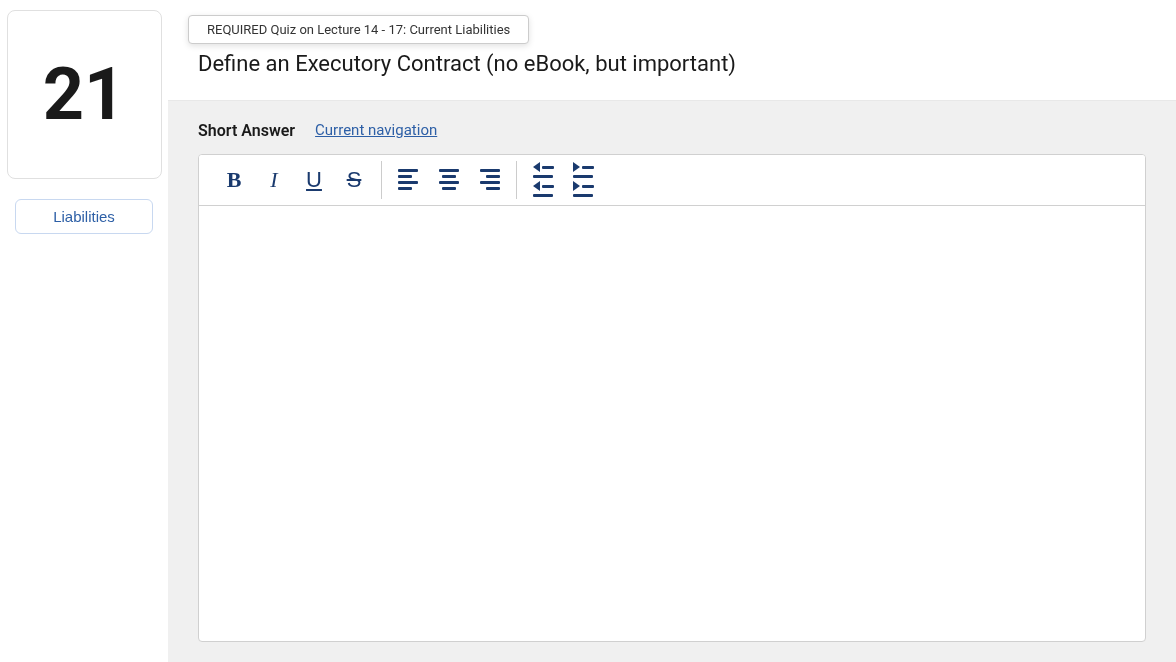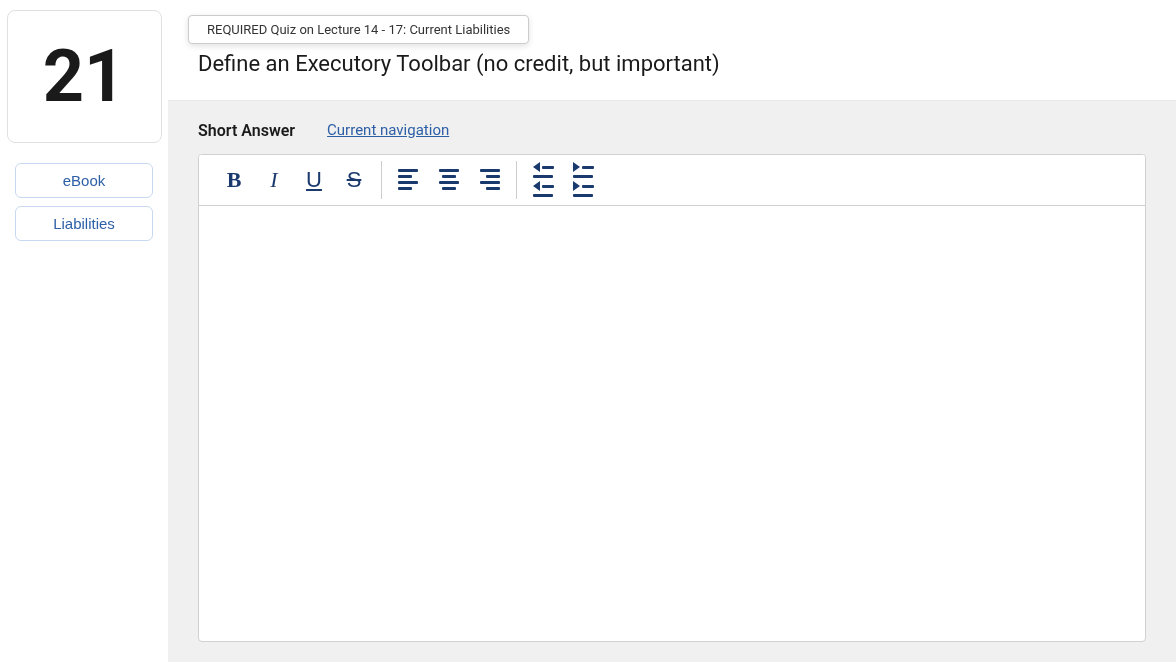--- a/index.html
+++ b/index.html
@@ -28,21 +28,21 @@
       width: 168px;
       flex-shrink: 0;
       background: #ffffff;
       display: flex;
       flex-direction: column;
       padding-top: 0;
     }
 
     .question-number-box {
       width: 155px;
-      height: 133px;
+      height: 169px;
       border: 1.5px solid #e0e0e0;
       border-radius: 8px;
       margin: 10px auto 16px auto;
       display: flex;
       align-items: center;
       justify-content: center;
       background: #ffffff;
     }
 
     .question-number {
@@ -116,21 +116,21 @@
       background: #f0f0f0;
       padding: 20px 30px;
       flex: 1;
       display: flex;
       flex-direction: column;
     }
 
     .answer-label-row {
       display: flex;
       align-items: center;
-      gap: 32px;
+      gap: 20px;
       margin-bottom: 14px;
     }
 
     .answer-label {
       font-size: 16px;
       font-weight: 600;
       color: #1a1a1a;
     }
 
     .toolbar-nav-link {
@@ -245,32 +245,31 @@
   </style>
 </head>
 <body>
 
 <div class="page-wrapper">
 
   <div class="sidebar">
     <div class="question-number-box">
       <span class="question-number">21</span>
     </div>
-    <button class="sidebar-btn">eBook</button>
     <button class="sidebar-btn">Liabilities</button>
   </div>
 
   <div class="main-content">
 
     <div class="top-banner">
       <div class="top-tooltip">REQUIRED Quiz on Lecture 14 - 17: Current Liabilities</div>
     </div>
 
     <div class="question-area">
-      <span class="question-text">Define an Executory Toolbar (no credit, but important)</span>
+      <span class="question-text">Define an Executory Contract (no eBook, but important)</span>
     </div>
 
     <div class="answer-section">
       <div class="answer-label-row">
         <span class="answer-label">Short Answer</span>
         <a class="toolbar-nav-link">Current navigation</a>
       </div>
 
       <div class="editor-box">
 

